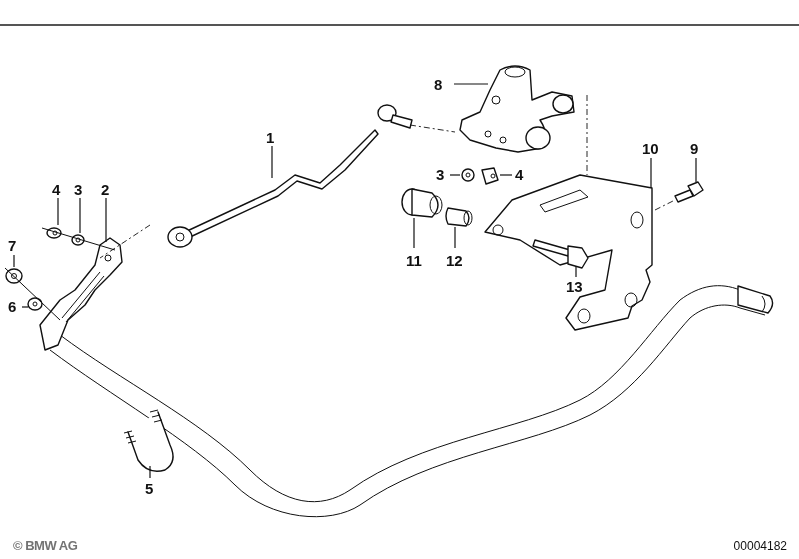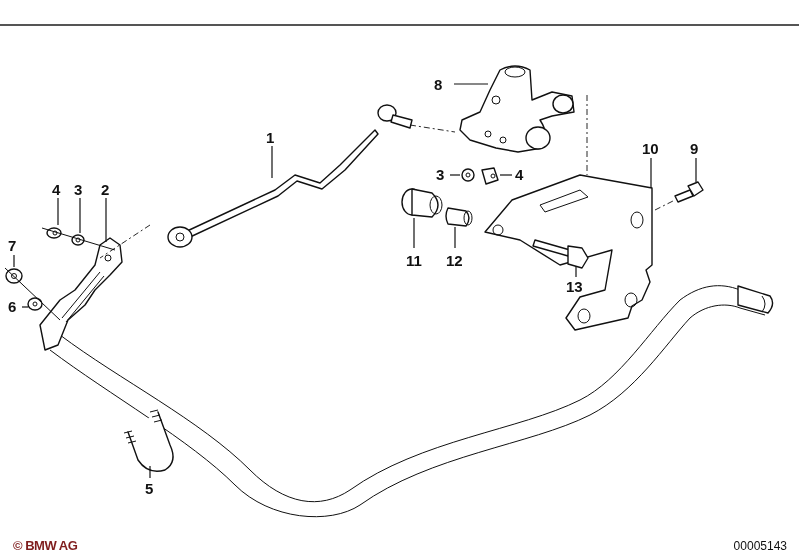--- a/index.html
+++ b/index.html
@@ -1,20 +1,20 @@
 <!DOCTYPE html>
 <html><head>
 <meta charset="utf-8">
 <style>
   html, body { margin: 0; padding: 0; background: #ffffff; }
   body { width: 799px; height: 559px; position: relative; overflow: hidden; font-family: "Liberation Sans", sans-serif; }
   .top-rule { position: absolute; left: 0; top: 24px; width: 799px; height: 2px; background: #555; }
   svg.diagram { position: absolute; left: 0; top: 0; }
   .callout { font-family: "Liberation Sans", sans-serif; font-weight: bold; font-size: 15px; fill: #111; }
-  .footer-left { position: absolute; left: 13px; top: 538px; font-size: 13px; color: #7f1d1d; font-weight: bold; letter-spacing: -0.5px; font-family: "Liberation Sans", sans-serif; }
+  .footer-left { position: absolute; left: 13px; top: 538px; font-size: 13px; color: #737373; font-weight: bold; letter-spacing: -0.5px; font-family: "Liberation Sans", sans-serif; }
   .footer-right { position: absolute; right: 12px; top: 539px; font-size: 12px; color: #111; font-family: "Liberation Sans", sans-serif; }
   .part { fill: #fff; stroke: #111; stroke-width: 1.4; stroke-linejoin: round; stroke-linecap: round; }
   .thin { fill: none; stroke: #111; stroke-width: 1; }
   .dash { fill: none; stroke: #111; stroke-width: 0.9; stroke-dasharray: 6 3 2 3; }
   .lead { fill: none; stroke: #111; stroke-width: 1.2; }
 </style>
 </head>
 <body>
 
 <div class="top-rule"></div>
@@ -148,13 +148,13 @@
   <text class="callout" x="436" y="180">3</text>
   <text class="callout" x="515" y="180">4</text>
   <text class="callout" x="690" y="154">9</text>
   <text class="callout" x="642" y="154">10</text>
   <text class="callout" x="406" y="266">11</text>
   <text class="callout" x="446" y="266">12</text>
   <text class="callout" x="566" y="292">13</text>
 </svg>
 
 <div class="footer-left">© BMW AG</div>
-<div class="footer-right">00005143</div>
+<div class="footer-right">00004182</div>
 
 </body></html>

